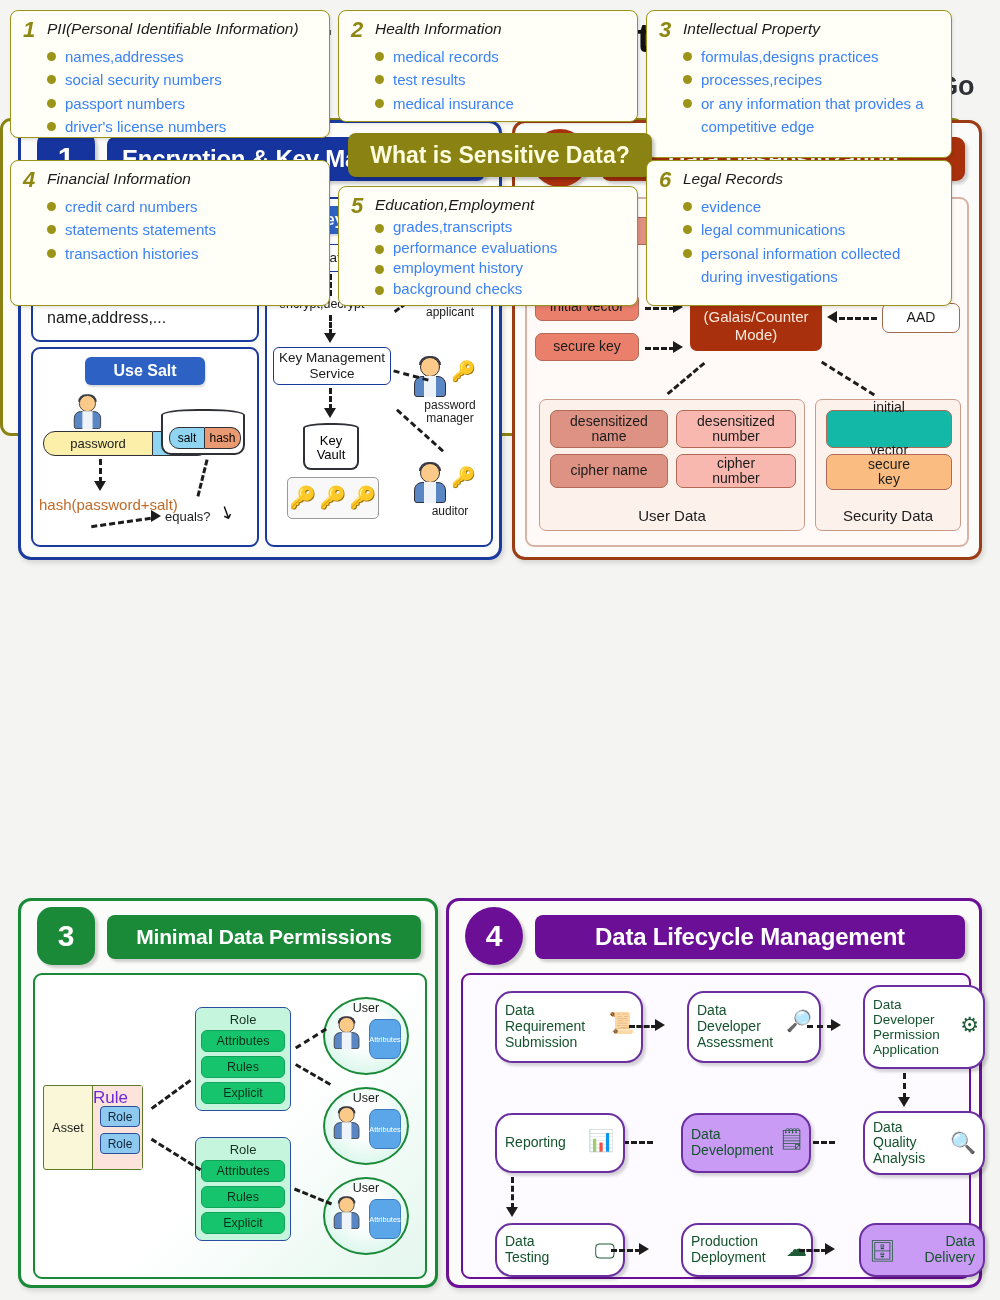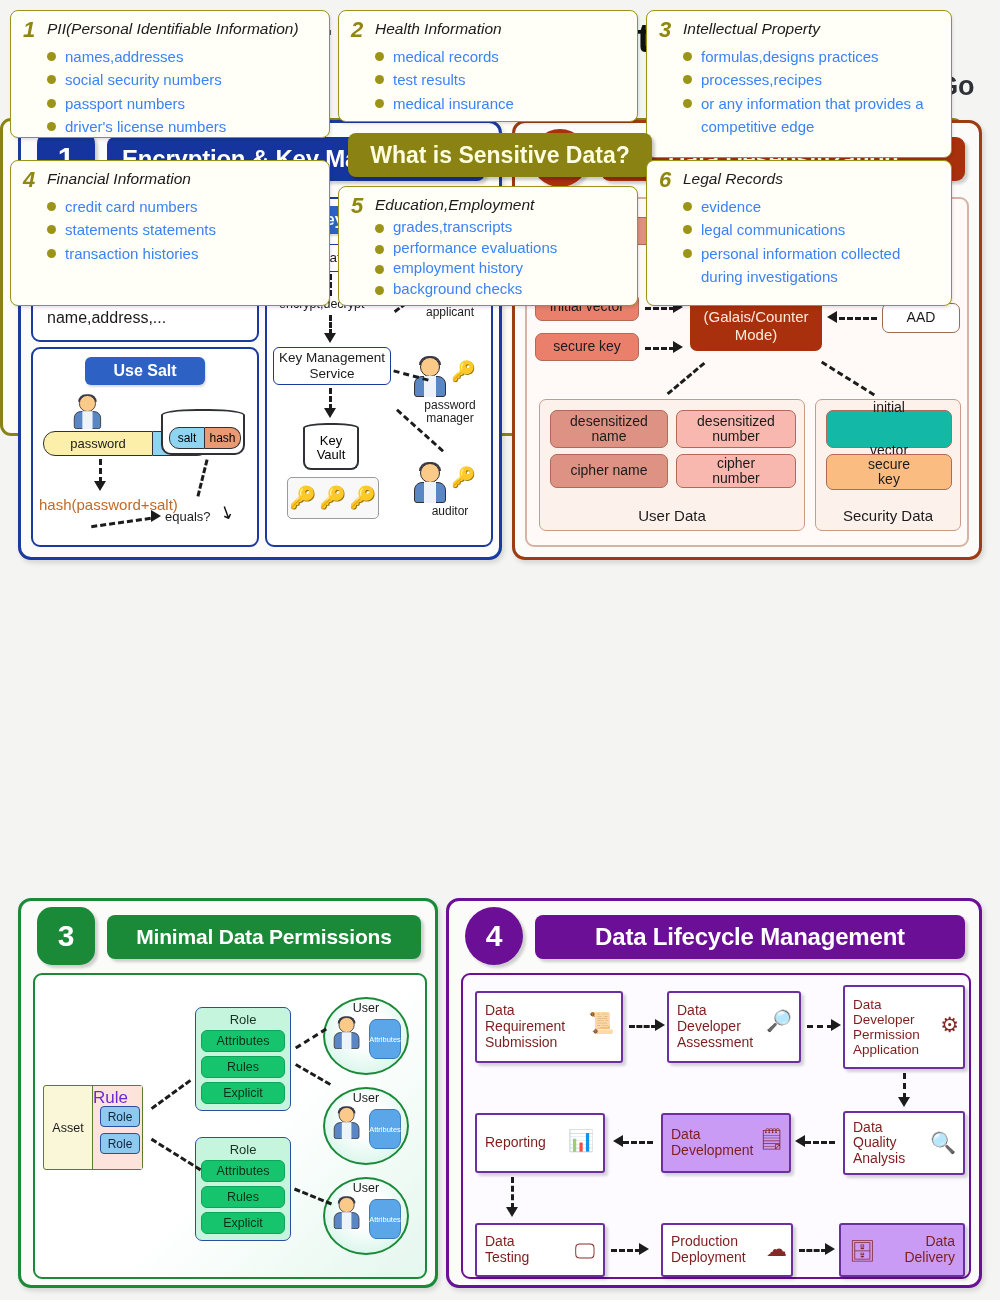--- a/index.html
+++ b/index.html
@@ -193,24 +193,24 @@
              font-size:7.5px; color:#fff; display:flex; align-items:center;
              justify-content:center; }
 
   
   #sec4 { left: 446px; top: 898px; width: 536px; height: 390px;
           border: 3px solid #6b0f96; }
   #sec4 .num-badge, #sec4 .sec-title { background: #6b0f96; }
   #dlmBox { position:absolute; left:12px; top:72px; width:510px; height:306px;
             border:2px solid #6b0f96; border-radius:9px; background:#fdfbff; }
   .dlm-node {
-    position:absolute; border:2px solid #6b2fa0; border-radius:3px;
+    position:absolute; border:2px solid #6b2fa0; border-radius:17px;
     background:#fff; box-shadow:3px 3px 3px rgba(0,0,0,0.17);
-    font-size:14px; color:#7f1d1d; line-height:1.12;
-    padding:7px 8px; display:flex; align-items:center;
+    font-size:14px; color:#14532d; line-height:1.12;
+    padding:7px 8px; display:flex; align-items:center;margin-left:20px;
   }
   .dlm-node.accent { background:#c99bf5; }
   .dlm-node .txt { position:relative; z-index:2; }
   .dlm-node .ic { position:absolute; font-size:21px; opacity:0.95; }
 </style>
 </head>
 <body>
 
 <div class="header">
   <div class="accent-bar"></div>

